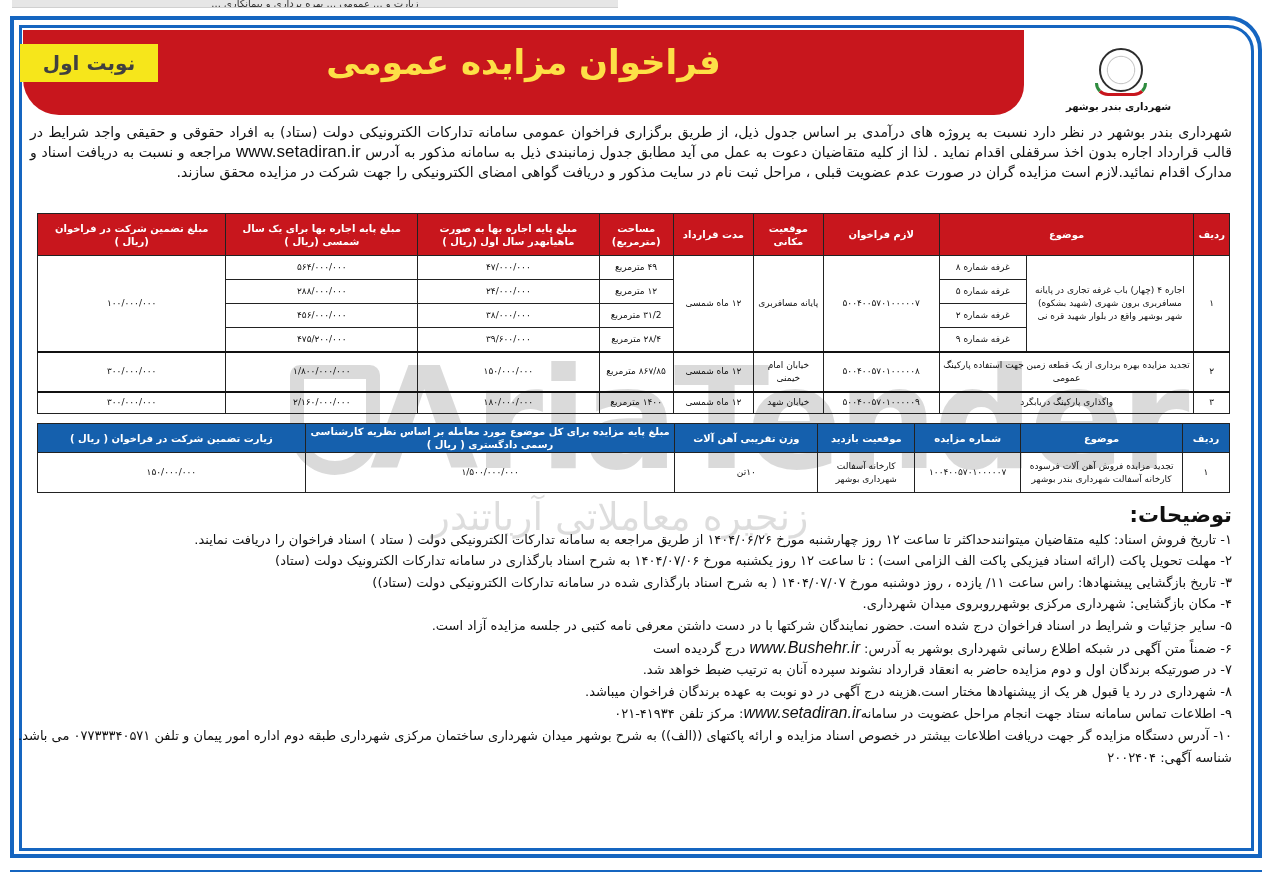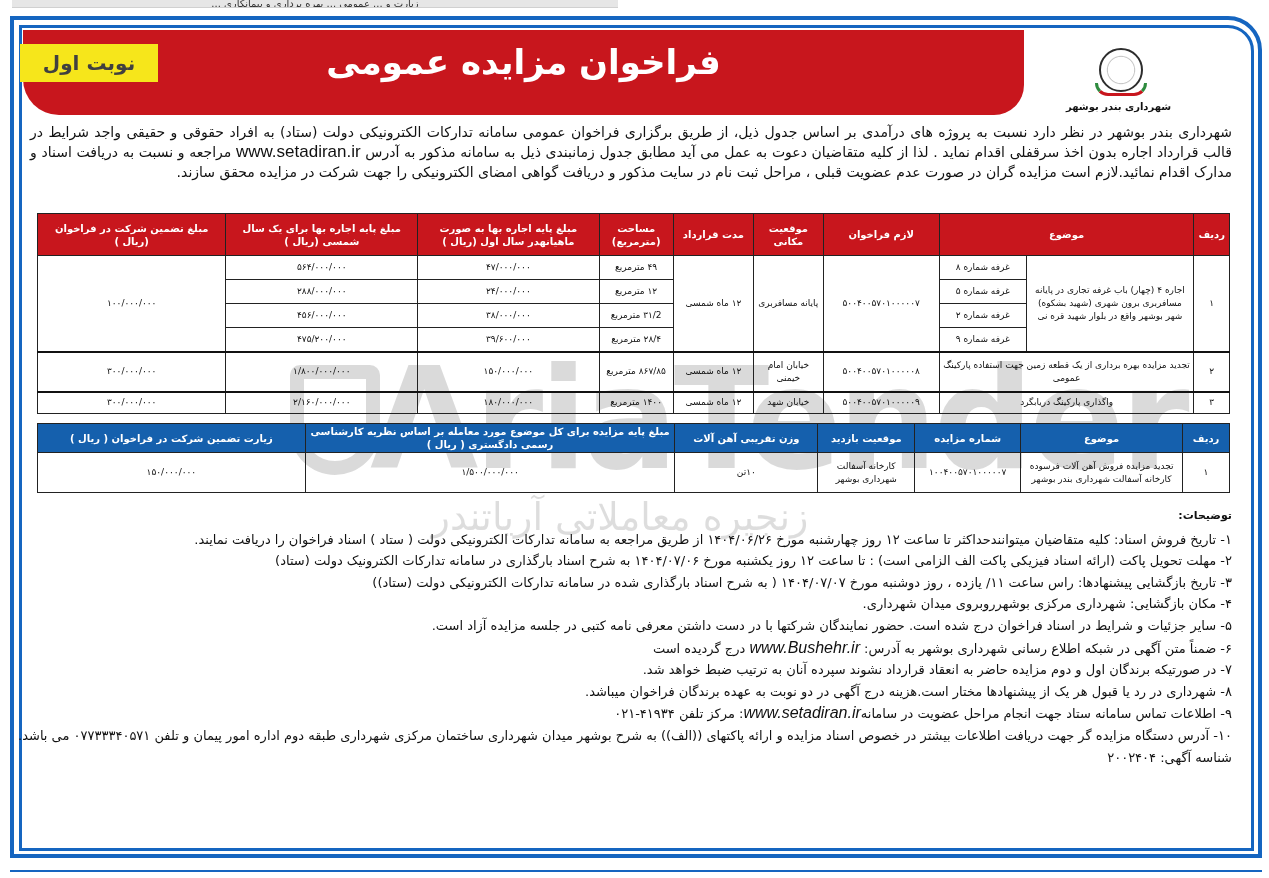--- a/index.html
+++ b/index.html
@@ -23,21 +23,21 @@
   .bottom-rule {
     position: absolute; left: 10px; top: 870px; width: 1252px; height: 2px; background: #1565c0;
   }
 
   .banner {
     position: absolute; left: 23px; top: 30px; width: 1001px; height: 85px;
     background: #c8161d; border-radius: 0 0 30px 36px;
   }
   .banner-title {
     position: absolute; left: 0; right: 0; top: 12px; text-align: center;
-    color: #ffffff; font-weight: bold; font-size: 34px; letter-spacing: 0px;
+    color: #fde047; font-weight: bold; font-size: 34px; letter-spacing: 0px;
     font-family: "DejaVu Sans", sans-serif;
   }
   .badge {
     position: absolute; left: 20px; top: 44px; width: 138px; height: 38px;
     background: #f6e61b; color: #404040; font-weight: bold; font-size: 20px;
     text-align: center; line-height: 38px;
   }
 
   .logo-wrap {
     position: absolute; left: 1066px; top: 48px; width: 110px; height: 70px; text-align: left;
@@ -69,21 +69,21 @@
   .t1 .r-sub td { height: 24px; }
   .t1 .thick-top td { border-top: 2px solid #111; }
 
   .t2 { left: 37px; top: 423px; width: 1193px; }
   .t2 th { background: #1560ad; height: 22px; }
   .t2 td { height: 40px; }
 
   .notes {
     position: absolute; left: 22px; top: 505px; width: 1210px; font-size: 13px; line-height: 21.6px;
   }
-  .notes-title { font-weight: bold; font-size: 11px; margin-bottom: 2px; }
+  .notes-title { font-weight: bold; font-size: 21px; margin-bottom: 2px; }
   .note { white-space: nowrap; }
   .note .url { font-family: "Liberation Sans", sans-serif; font-size: 16px; direction: ltr; unicode-bidi: embed; font-style: italic; }
 
   .watermark {
     position: absolute; left: 260px; top: 345px; width: 720px; height: 200px; pointer-events: none; opacity: 0.16;
   }
   .wm-word {
     position: absolute; left: 110px; top: 0; font-family: "DejaVu Sans", sans-serif;
     font-size: 140px; font-weight: bold; color: #222; direction: ltr; letter-spacing: -4px; line-height: 150px;
   }

